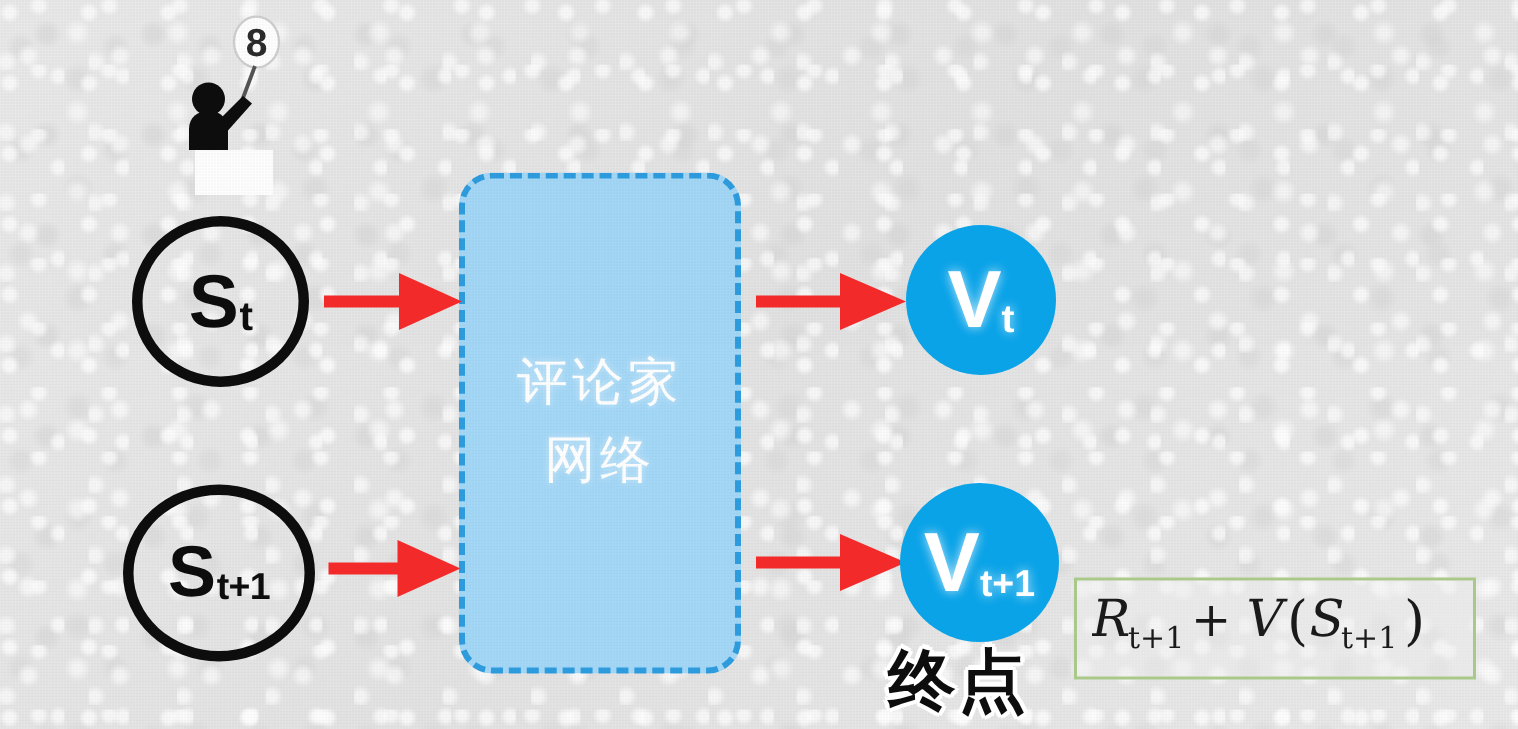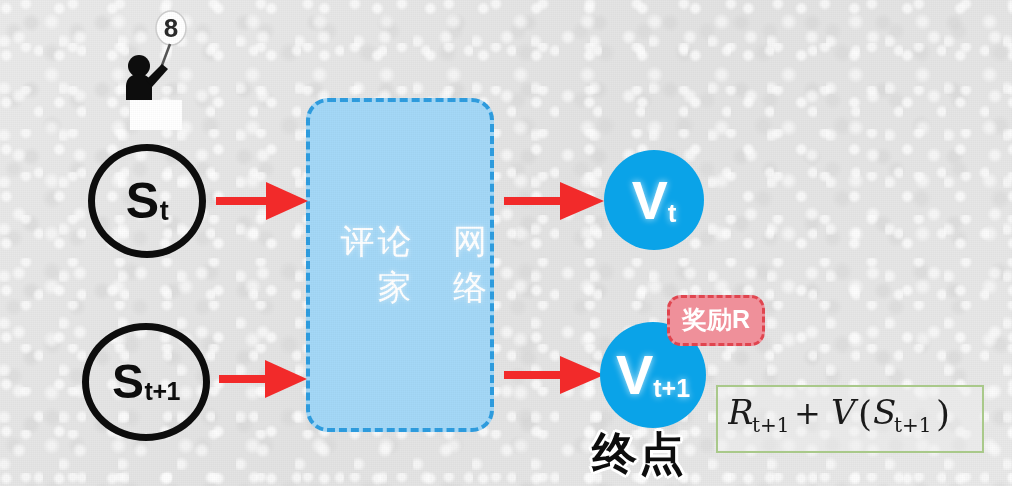--- a/index.html
+++ b/index.html
@@ -71,27 +71,27 @@
   .state-circle .main { font-size: 50px; }
   .state-circle .sub  { font-size: 27px; margin-left: 1px; position: relative; top: 2px; }
 
   #state-t    { left: 88px;  top: 144px; width: 118px; height: 114px; }
   #state-t1   { left: 82px;  top: 323px; width: 128px; height: 118px; }
   #state-t1 .main { font-size: 48px; }
   #state-t1 .sub  { font-size: 25px; }
 
   
   #critic-box {
-    left: 306px; top: 98px; width: 188px; height: 334px;
+    left: 306px; top: 115px; width: 188px; height: 334px;
     background: #a4d8f7;
     border: 4px dashed #2e9de0;
     border-radius: 22px;
     box-sizing: border-box;
     display: flex;
-    flex-direction: row;
+    flex-direction: column;
     align-items: center;
     justify-content: center;
     gap: 6px;
     text-align: right;
   }
   #critic-box .cn-line {
     color: #ffffff;
     font-size: 34px;
     font-weight: 500;
     letter-spacing: 3px;
@@ -250,21 +250,20 @@
     </span>
   </div>
 
   <div class="abs value-circle" id="value-t1">
     <span class="lbl">
       <span class="main">V</span>
         <span class="sub">t+1</span>
     </span>
   </div>
 
-  <div class="abs" id="reward-badge">奖励R</div>
 
   <div class="abs" id="endpoint-label">终点</div>
 
   <div class="abs" id="formula-box">
     <svg width="244" height="44" viewBox="0 0 244 44" xmlns="http://www.w3.org/2000/svg">
       <text x="0" y="33" font-family="DejaVu Serif, serif" font-style="italic" font-size="34" fill="#1a1a1a">R</text>
       <text x="24" y="41" font-family="DejaVu Serif, serif" font-style="normal" font-size="20" fill="#1a1a1a">t+1</text>
       <text x="66" y="33" font-family="DejaVu Serif, serif" font-style="normal" font-size="32" fill="#1a1a1a">+</text>
       <text x="103" y="33" font-family="DejaVu Serif, serif" font-style="italic" font-size="34" fill="#1a1a1a">V</text>
       <text x="130" y="35" font-family="DejaVu Serif, serif" font-style="normal" font-size="36" fill="#1a1a1a">(</text>

